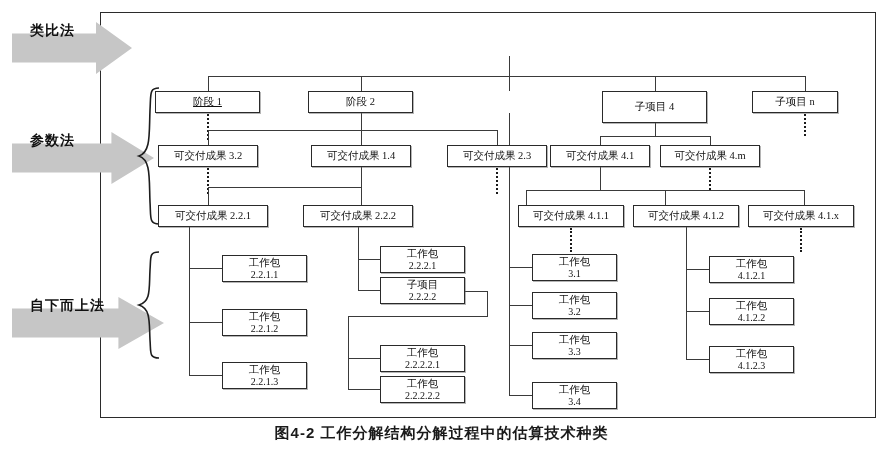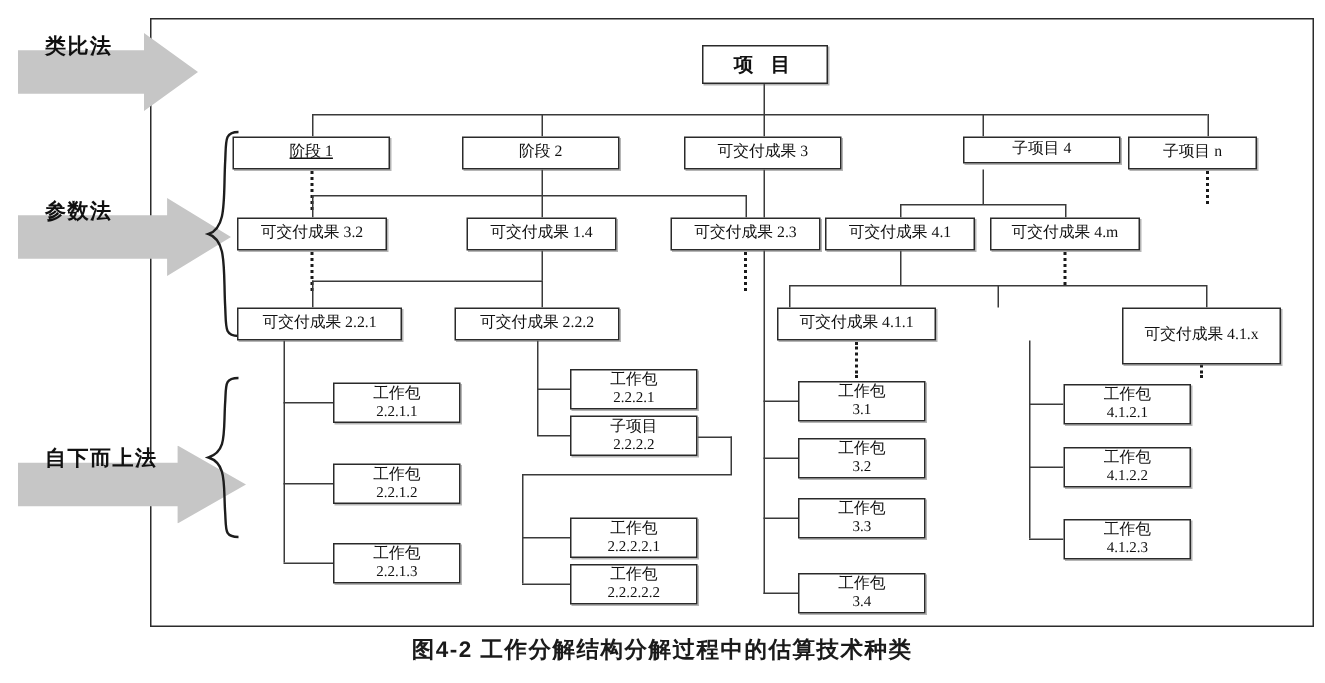--- a/index.html
+++ b/index.html
@@ -138,44 +138,38 @@
   </div>
 
   <svg class="brace" style="left:135px; top:86px; width:26px; height:140px;" viewBox="0 0 26 140">
     <path d="M24 2 C14 2, 16 8, 15 24 C14 48, 16 66, 4 70 C16 74, 14 92, 15 116 C16 132, 14 138, 24 138" fill="none" stroke="#1d1d1d" stroke-width="1.6"></path>
   </svg>
 
   <svg class="brace" style="left:135px; top:250px; width:26px; height:110px;" viewBox="0 0 26 110">
     <path d="M24 2 C14 2, 16 7, 15 20 C14 40, 16 51, 4 55 C16 59, 14 72, 15 90 C16 103, 14 108, 24 108" fill="none" stroke="#1d1d1d" stroke-width="1.6"></path>
   </svg>
 
-  <div class="node root" style="left:468px; top:30px; width:84px; height:26px;">
-    <span>项  目</span>
-  </div>
 
   <div class="ln v" style="left:509px; top:56px; height:20px;"></div>
 
   <div class="ln h" style="left:208px; top:76px; width:597px;"></div>
 
   <div class="ln v" style="left:208px; top:76px; height:15px;"></div>
   <div class="ln v" style="left:361px; top:76px; height:15px;"></div>
   <div class="ln v" style="left:509px; top:76px; height:15px;"></div>
   <div class="ln v" style="left:655px; top:76px; height:15px;"></div>
   <div class="ln v" style="left:805px; top:76px; height:15px;"></div>
 
   <div class="node" style="left:155px; top:91px; width:105px; height:22px;text-decoration:underline;">
     <span>阶段 1</span>
   </div>
   <div class="node" style="left:308px; top:91px; width:105px; height:22px;">
     <span>阶段 2</span>
   </div>
-  <div class="node" style="left:456px; top:91px; width:105px; height:22px;">
-    <span>可交付成果 3</span>
-  </div>
-  <div class="node" style="left:602px; top:91px; width:105px; height:18px;margin-left:40px;">
+  <div class="node" style="left:602px; top:91px; width:105px; height:32px;">
     <span>子项目 4</span>
   </div>
   <div class="node" style="left:752px; top:91px; width:86px; height:22px;justify-content:center;">
     <span>子项目 n</span>
   </div>
 
   <div class="dotv" style="left:207px; top:114px; height:26px;"></div>
 
   <div class="dotv" style="left:804px; top:114px; height:22px;"></div>
 
@@ -224,21 +218,24 @@
 
   <div class="node" style="left:158px; top:205px; width:110px; height:22px;">
     <span>可交付成果 2.2.1</span>
   </div>
   <div class="node" style="left:303px; top:205px; width:110px; height:22px;">
     <span>可交付成果 2.2.2</span>
   </div>
   <div class="node" style="left:518px; top:205px; width:106px; height:22px;">
     <span>可交付成果 4.1.1</span>
   </div>
-  <div class="node" style="left:748px; top:205px; width:106px; height:38px;align-items:center;">
+  <div class="node" style="left:633px; top:205px; width:106px; height:22px;">
+    <span>可交付成果 4.1.2</span>
+  </div>
+  <div class="node" style="left:748px; top:205px; width:106px; height:22px;align-items:center;">
     <span>可交付成果 4.1.x</span>
   </div>
 
   <div class="dotv" style="left:570px; top:228px; height:24px;"></div>
   <div class="dotv" style="left:800px; top:228px; height:24px;"></div>
 
   <div class="ln v" style="left:189px; top:227px; height:148px;"></div>
   <div class="ln h" style="left:189px; top:268px; width:33px;"></div>
   <div class="ln h" style="left:189px; top:322px; width:33px;"></div>
   <div class="ln h" style="left:189px; top:375px; width:33px;"></div>

